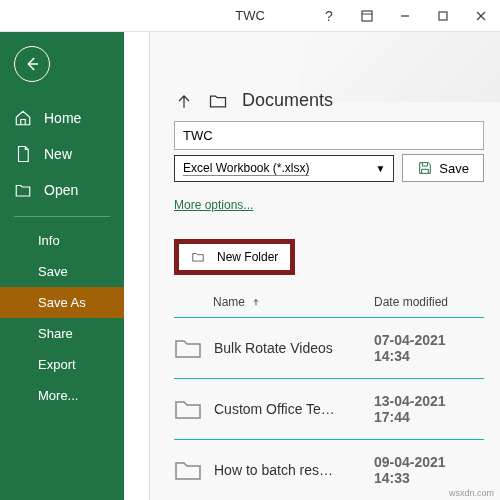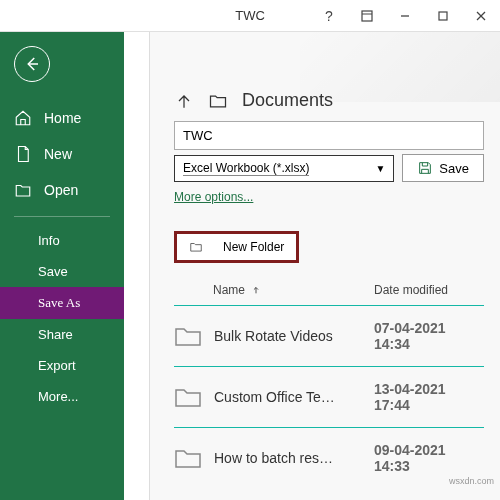--- a/index.html
+++ b/index.html
@@ -10,45 +10,45 @@
     .titlebar-btn { width: 38px; display: flex; align-items: center; justify-content: center; font-size: 12px; color: #444; cursor: pointer; }
     .titlebar-btn svg { width: 12px; height: 12px; }
     .help-btn { position: absolute; right: 152px; width: 38px; display: flex; align-items: center; justify-content: center; font-size: 14px; color: #444; cursor: pointer; }
     .body-wrap { display: flex; height: calc(100% - 32px); }
     .sidebar { width: 124px; background: #217346; color: #fff; display: flex; flex-direction: column; padding-top: 8px; }
     .back-btn { width: 36px; height: 36px; margin: 6px 12px 18px 14px; border: 1.5px solid #fff; border-radius: 50%; display: flex; align-items: center; justify-content: center; cursor: pointer; }
     .nav-item { display: flex; align-items: center; padding: 9px 14px; font-size: 14px; cursor: pointer; gap: 12px; }
     .nav-item svg { width: 18px; height: 18px; flex-shrink: 0; }
     .nav-divider { height: 1px; background: rgba(255,255,255,0.3); margin: 8px 14px; }
     .sub-item { padding: 8px 14px 8px 38px; font-size: 13px; cursor: pointer; }
-    .sub-item.selected { background: #701a75; font-family: Liberation Serif, serif; }
+    .sub-item.selected { background: #a16207; }
     .main { flex: 1; background: #f8f8f8; display: flex; flex-direction: column; padding: 0; overflow: hidden; position: relative; }
     .main-bg-overlay { position: absolute; top: 0; right: 0; width: 200px; height: 70px; background: linear-gradient(135deg, transparent, rgba(0,0,0,0.04)); pointer-events: none; }
     .content { padding: 16px 16px 0 24px; }
     .breadcrumb { display: flex; align-items: center; gap: 14px; font-size: 18px; margin-bottom: 10px; color: #333; margin-top: 42px; }
     .breadcrumb svg { width: 20px; height: 20px; }
     .filename-input { width: 100%; padding: 6px 8px; border: 1px solid #aaa; background: #fff; font-size: 13px; margin-bottom: 4px; }
     .save-row { display: flex; gap: 8px; align-items: center; }
     .filetype-select { flex: 1; padding: 5px 8px; border: 1px solid #333; background: #fff; font-size: 12px; display: flex; justify-content: space-between; align-items: center; text-decoration: underline; text-decoration-color: transparent; }
     .filetype-text { border-bottom: 1px solid #888; }
     .dropdown-arrow { font-size: 10px; }
     .save-btn { padding: 5px 14px; border: 1px solid #999; background: #fff; font-size: 13px; display: flex; align-items: center; gap: 6px; cursor: pointer; }
     .save-btn svg { width: 16px; height: 16px; }
-    .more-options { color: #217346; font-size: 12px; text-decoration: underline; margin-top: 8px; cursor: pointer; display: inline-block; }
-    .new-folder-btn { margin-top: 26px; padding: 6px 12px; border: 3px solid #7f1d1d; background: #fff; font-size: 12px; display: inline-flex; align-items: center; gap: 20px; cursor: pointer; }
+    .more-options { color: #217346; font-size: 12px; text-decoration: underline; margin-top: 16px; cursor: pointer; display: inline-block; }
+    .new-folder-btn { margin-top: 26px; padding: 6px 12px; border: 5px solid #7f1d1d; background: #fff; font-size: 12px; display: inline-flex; align-items: center; gap: 12px; cursor: pointer; }
     .new-folder-btn svg { width: 14px; height: 14px; }
     .file-list-header { display: flex; margin-top: 20px; padding: 0 0 8px 0; font-size: 12px; color: #444; margin-left: 39px; }
     .col-name { flex: 1; display: flex; align-items: center; gap: 6px; }
     .col-date { width: 110px; }
     .file-list { padding: 0 16px 0 24px; }
     .file-row { display: flex; align-items: center; padding: 14px 0; border-top: 1px solid #14b8a6; gap: 12px; }
     .file-icon { width: 28px; height: 22px; flex-shrink: 0; }
     .file-name { flex: 1; font-size: 14px; color: #333; white-space: nowrap; overflow: hidden; text-overflow: ellipsis; }
     .file-date { width: 110px; font-size: 14px; color: #666; font-weight: bold; }
-    .watermark { position: absolute; bottom: 14px; right: 6px; font-size: 9px; color: #999; }
+    .watermark { position: absolute; bottom: 2px; right: 6px; font-size: 9px; color: #999; }
     .left-bar { width: 26px; background: #fff; border-right: 1px solid #ddd; }
     .main-container { flex: 1; display: flex; }
   </style>
 </head>
 <body>
 
 <div class="titlebar">
   <span class="titlebar-title">TWC</span>
   <div class="help-btn">?</div>
   <div class="titlebar-controls">

